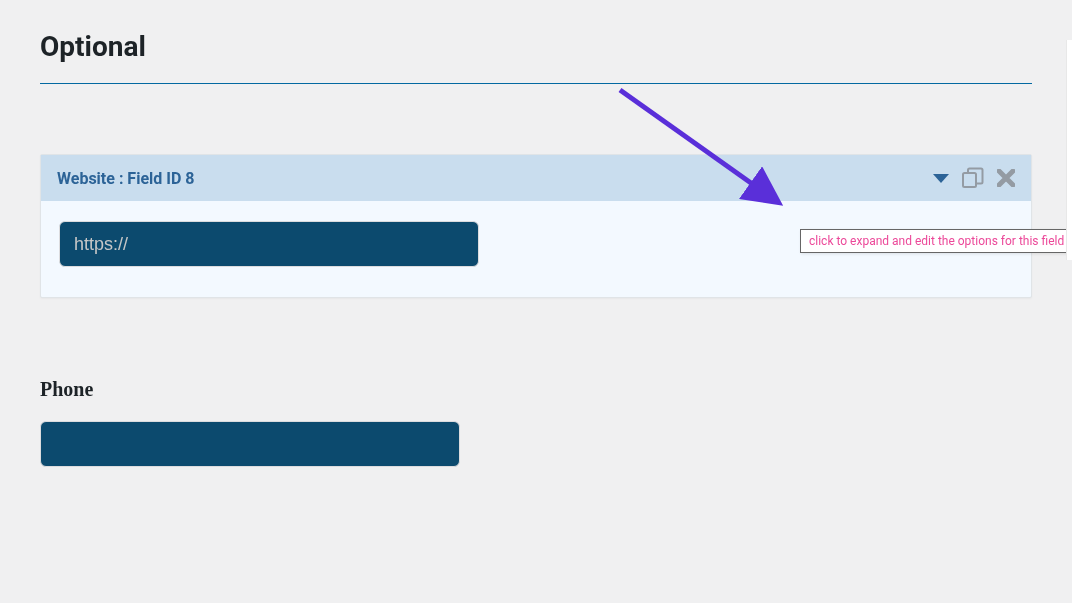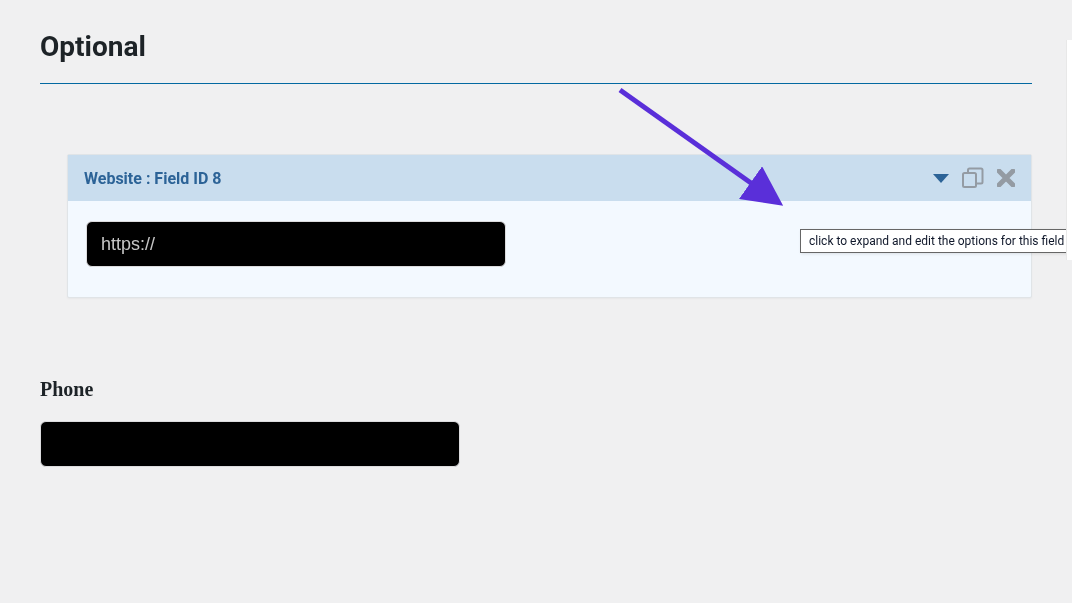--- a/index.html
+++ b/index.html
@@ -25,21 +25,20 @@
       padding-bottom: 20px;
       border-bottom: 1px solid #0369a1;
       margin-bottom: 70px;
     }
     .field-card {
       background: #f3f9ff;
       border: 1px solid #e0e4e7;
       border-radius: 2px;
       margin-bottom: 80px;
       box-shadow: 0 1px 2px rgba(0,0,0,0.04);
-      margin-left: 27px;
     }
     .field-header {
       background: #c9ddee;
       padding: 12px 16px;
       display: flex;
       justify-content: space-between;
       align-items: center;
     }
     .field-header-title {
       color: #2c6397;
@@ -73,21 +72,21 @@
       font-weight: 700;
       color: #1d2327;
       margin-bottom: 16px;
     }
     .text-input {
       width: 420px;
       height: 46px;
       padding: 8px 14px;
       font-size: 18px;
       color: #9ca3af;
-      background: #000000;
+      background: #0c4a6e;
       border: 1px solid #dcdcde;
       border-radius: 6px;
       outline: none;
     }
     .text-input::placeholder {
       color: #c7c7c7;
     }
     .plain-field {
       padding: 0 0 0 0;
     }
@@ -97,21 +96,21 @@
       color: #1d2327;
       margin-bottom: 20px;
       font-family: Liberation Serif, serif;
     }
     .tooltip {
       position: absolute;
       background: #ffffff;
       border: 1px solid #666;
       padding: 4px 8px;
       font-size: 12px;
-      color: #0f172a;
+      color: #ec4899;
       white-space: nowrap;
       box-shadow: 1px 1px 3px rgba(0,0,0,0.1);
     }
     .arrow-svg {
       position: absolute;
       pointer-events: none;
     }
     .right-edge {
       position: absolute;
       top: 40px;

